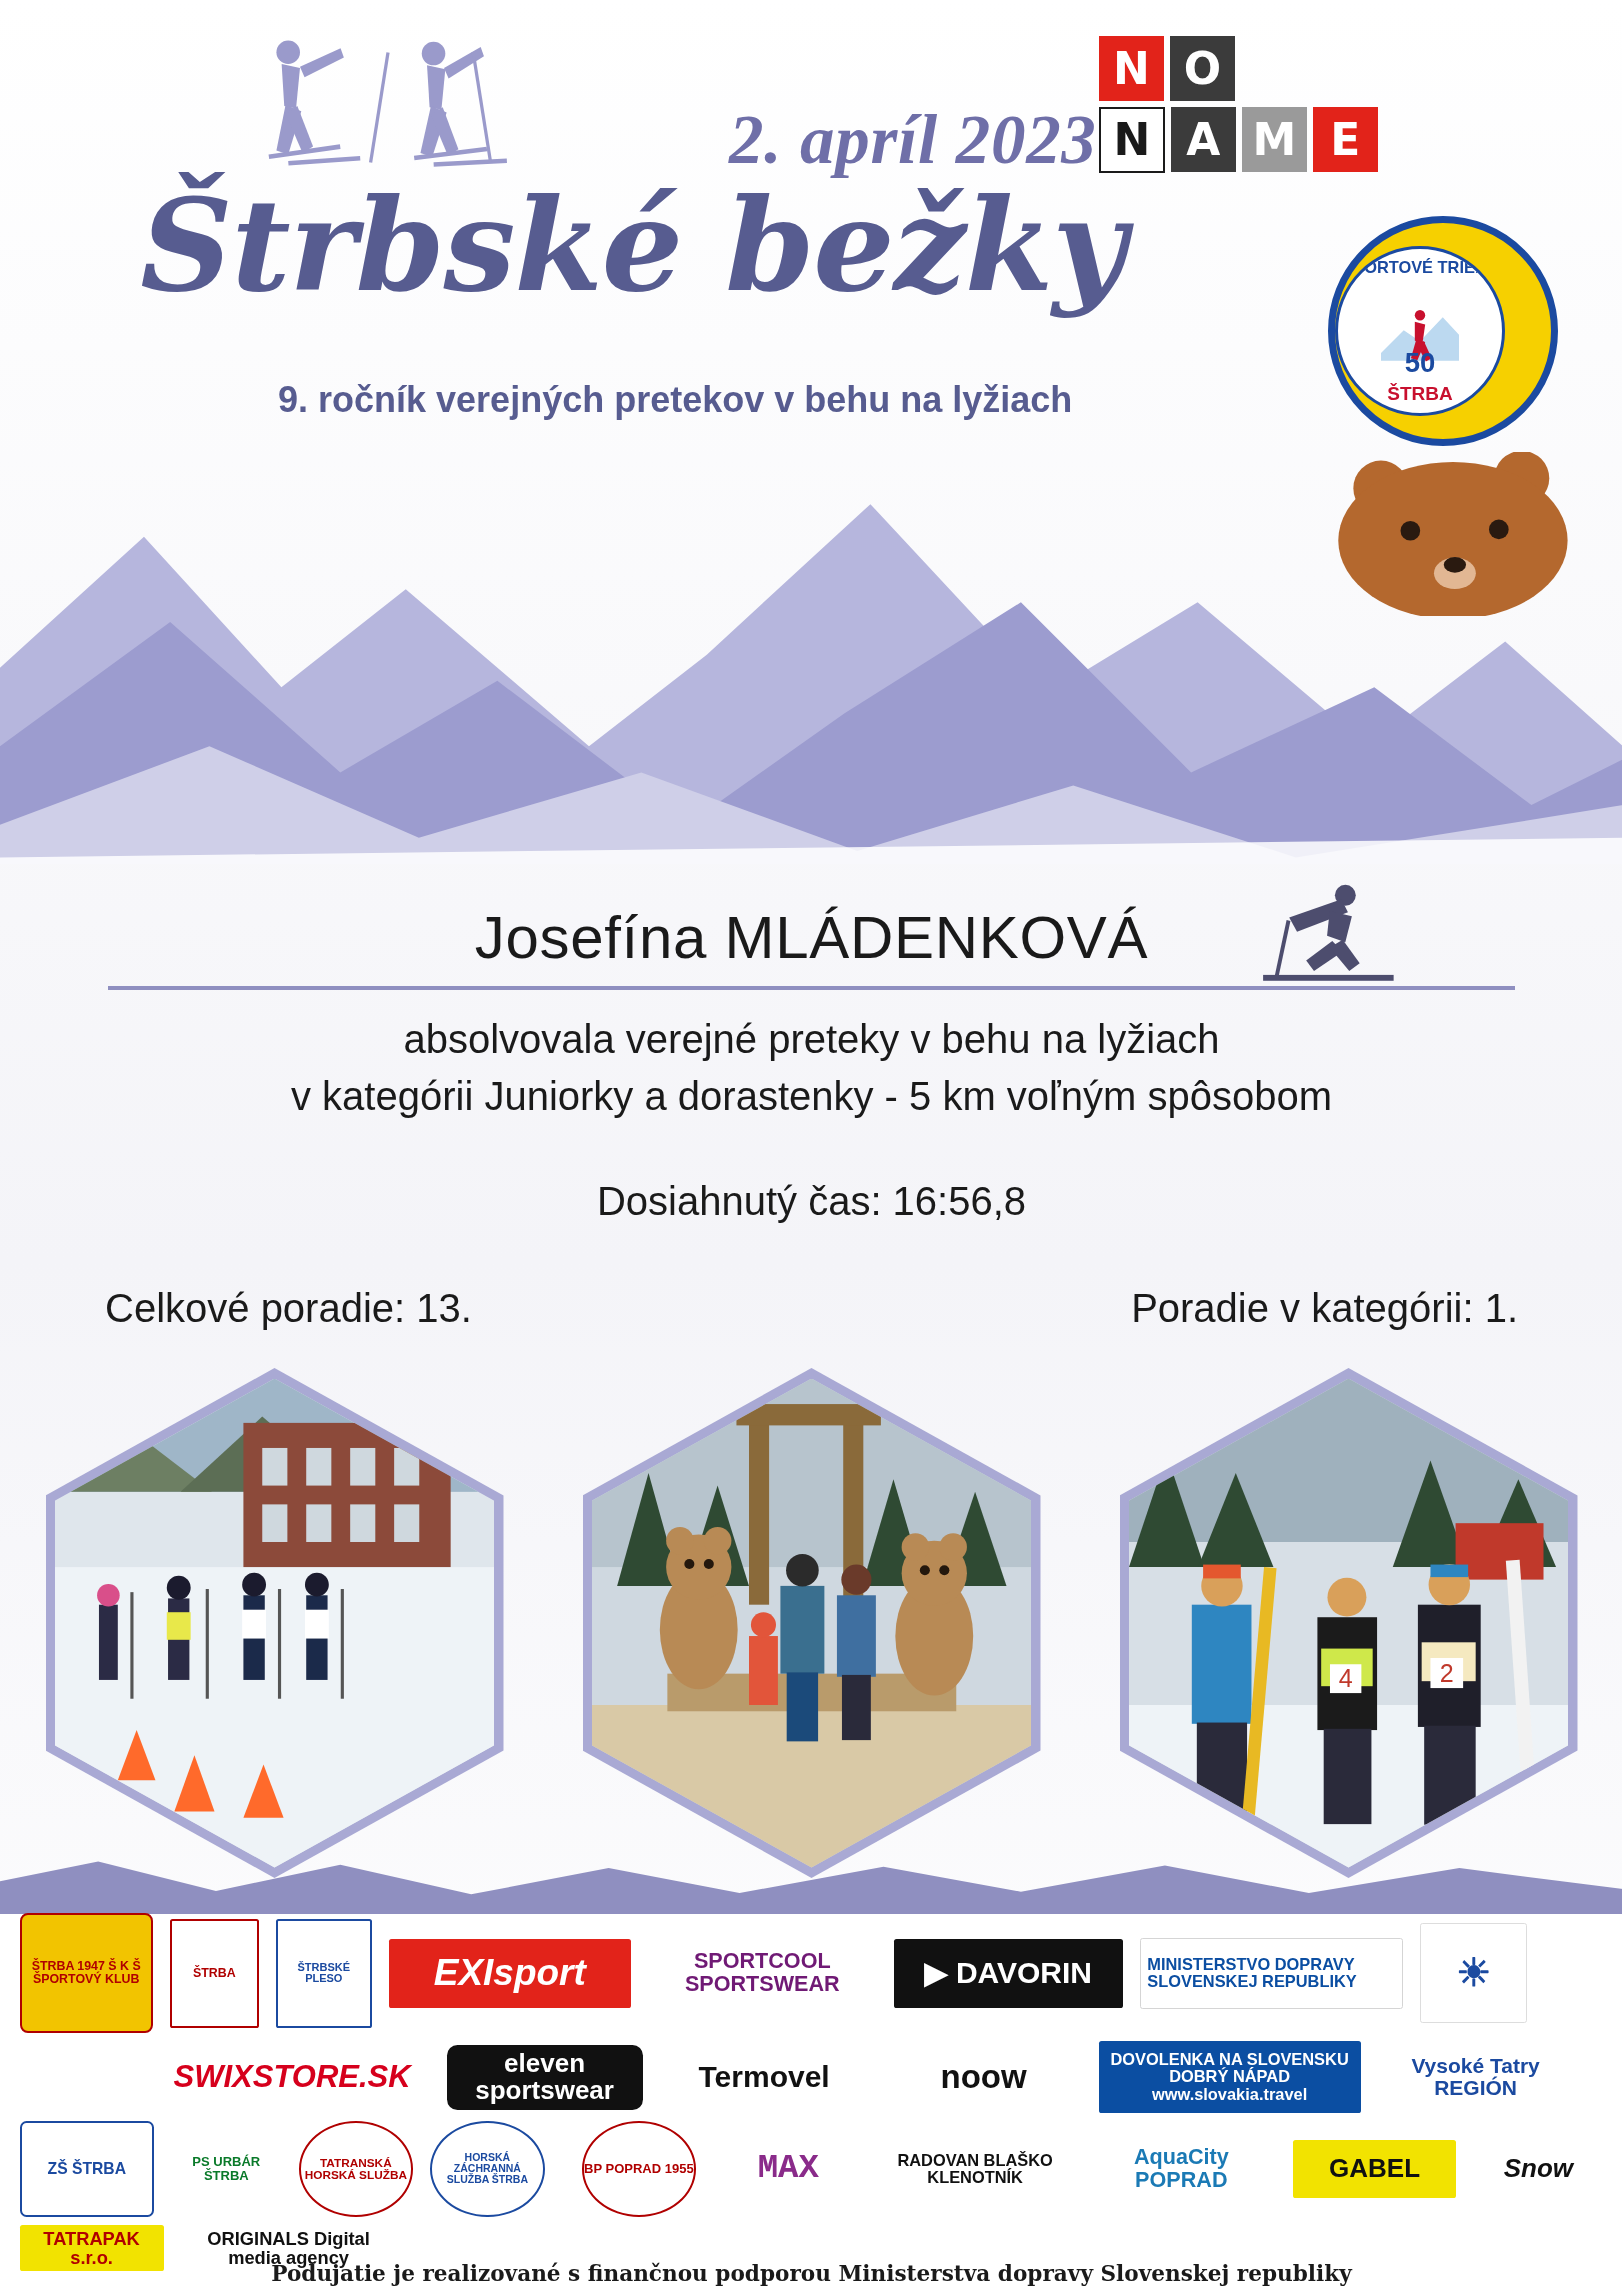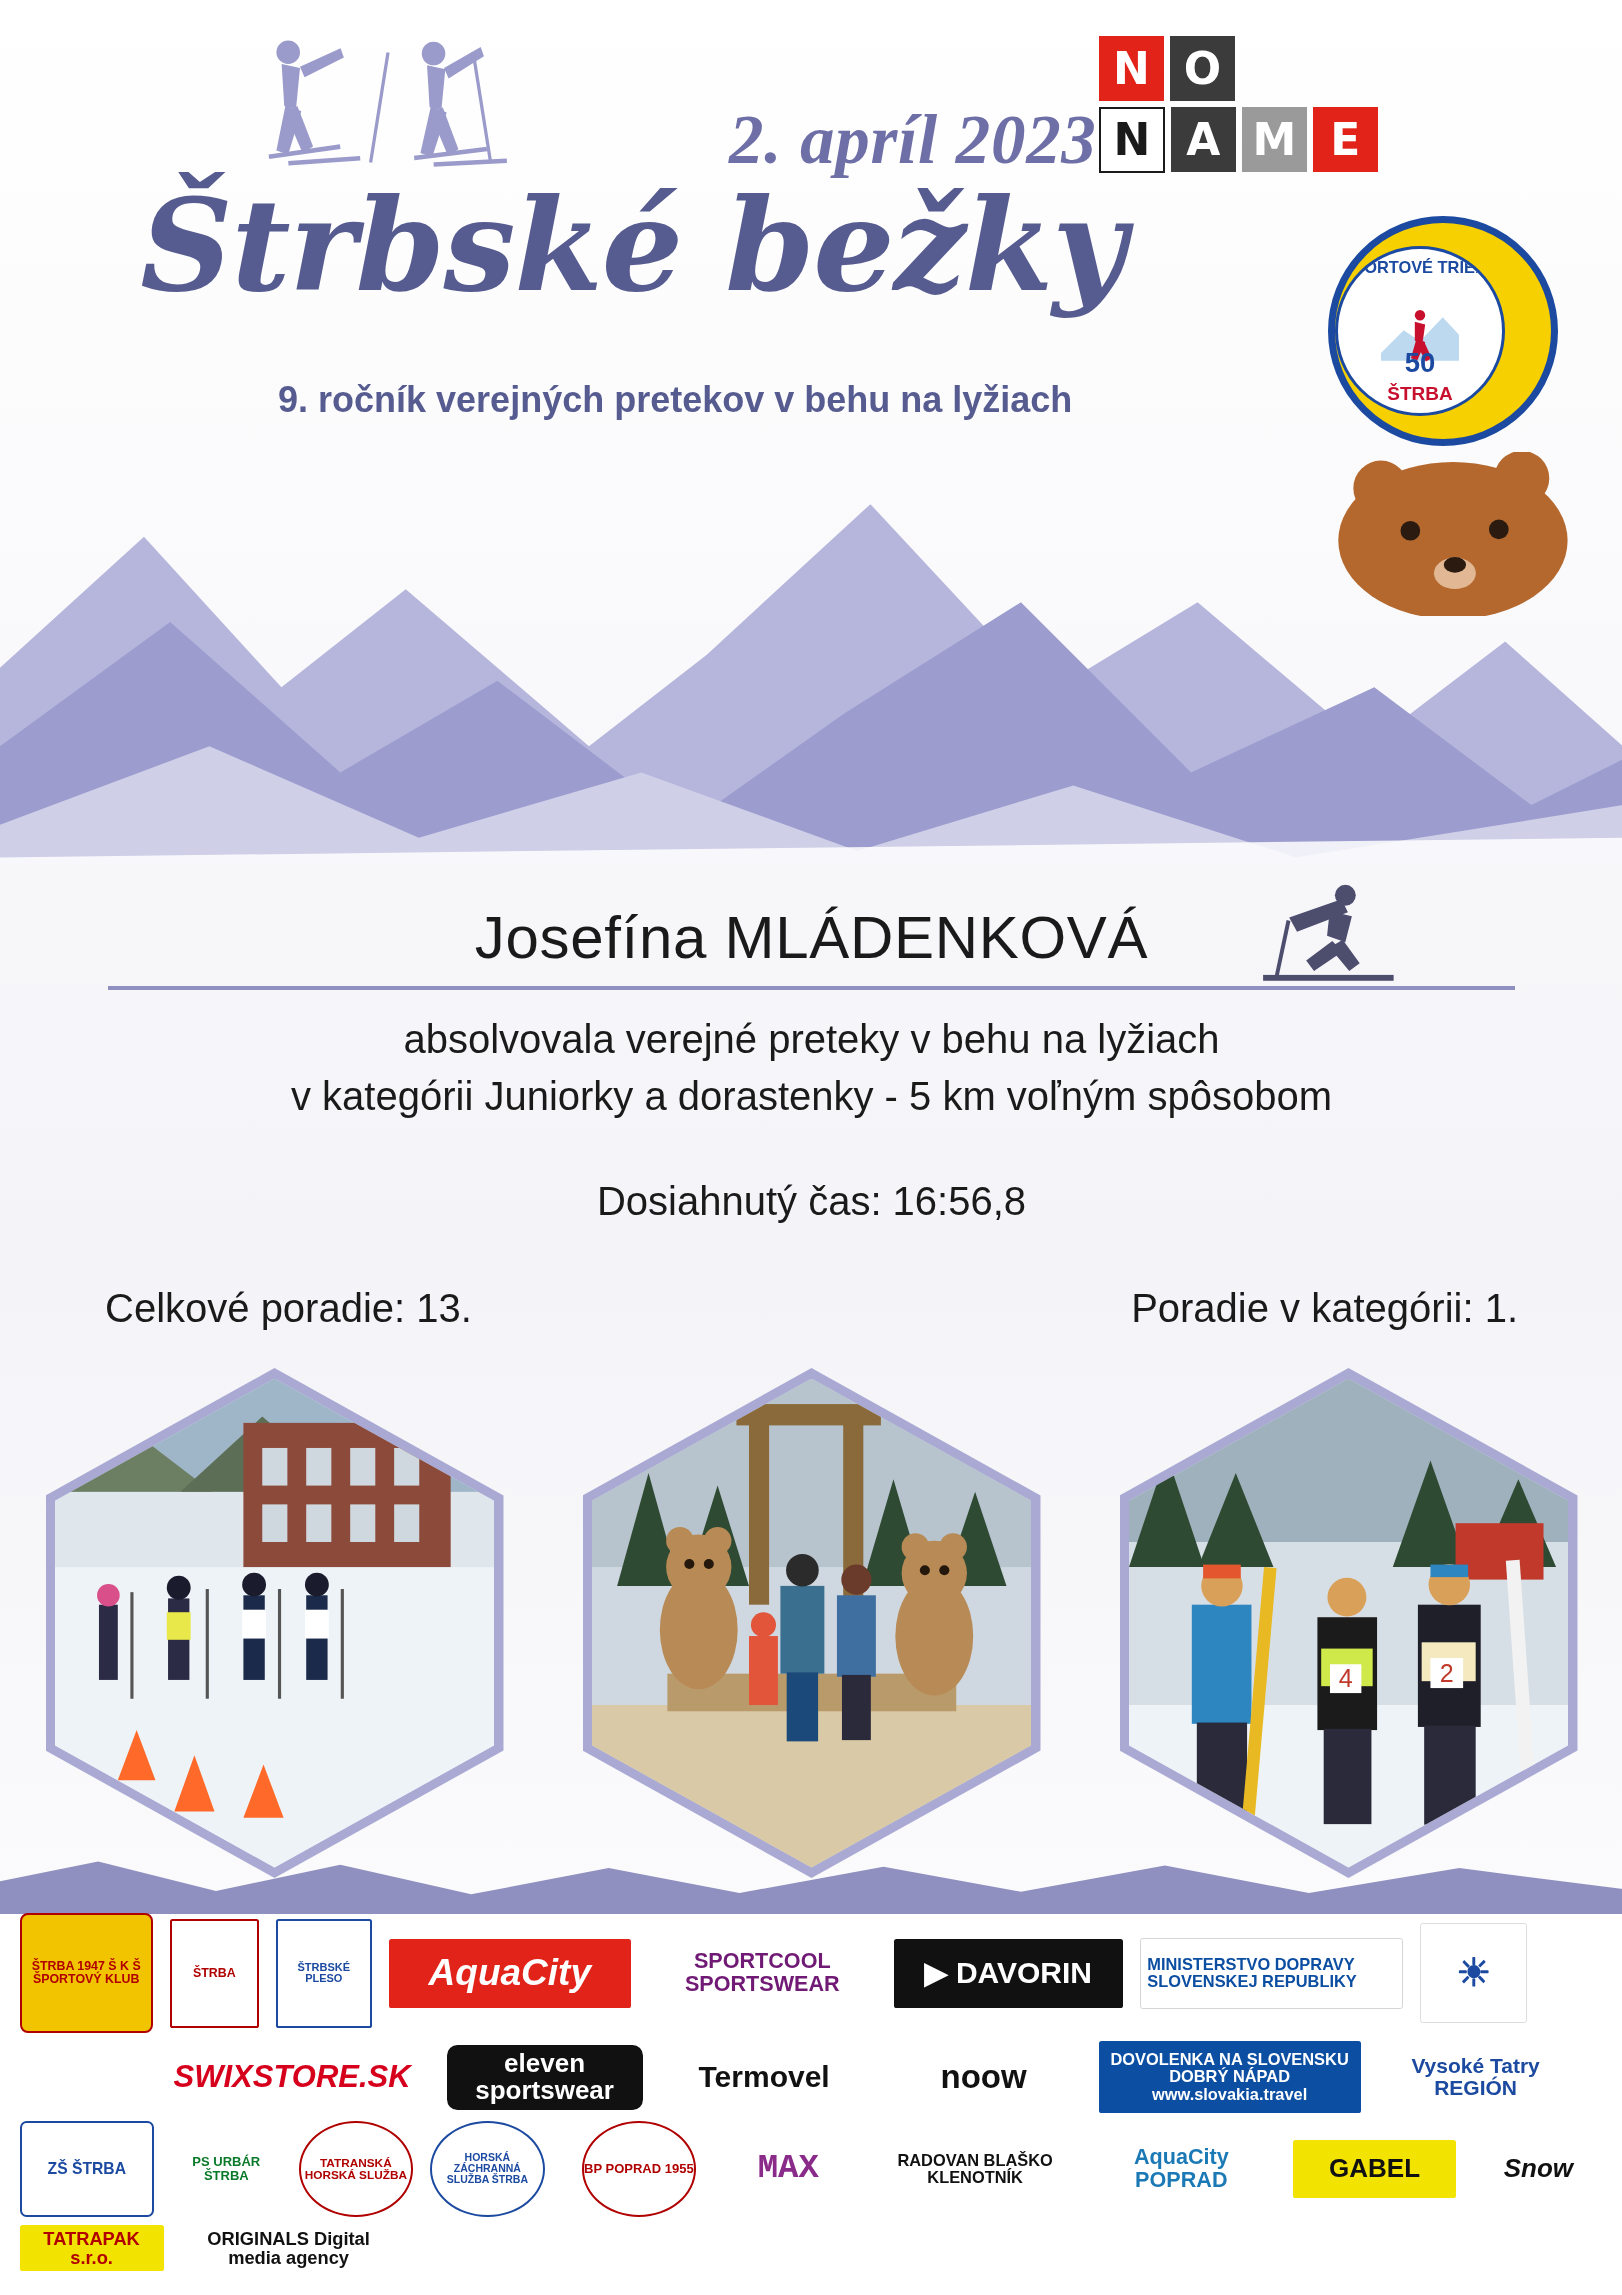--- a/index.html
+++ b/index.html
@@ -403,21 +403,21 @@
     <svg class="footer-wave" viewBox="0 0 2480 90" preserveAspectRatio="none">
       <path d="M0 90 L0 40 L150 10 L330 55 L520 15 L720 60 L930 20 L1130 58 L1350 18 L1560 56 L1780 16 L2000 58 L2230 20 L2480 52 L2480 90 Z" fill="#8f8fc0"></path>
     </svg>
 
     <div class="sponsor-grid">
 
       <div class="srow">
         <div class="logo-box" style="width:124px;height:111px;background:#f2c400;color:#b00000;font-size:12.4px;border:2px solid #b00000;border-radius:7.9px;padding:2.6px;">ŠTRBA 1947 Š K Š ŠPORTOVÝ KLUB</div>
         <div class="logo-box" style="width:85px;height:105px;background:#ffffff;color:#b00000;font-size:12.4px;border:2px solid #b00000;">ŠTRBA</div>
         <div class="logo-box" style="width:92px;height:105px;background:#ffffff;color:#1b4aa0;font-size:11px;border:2px solid #1b4aa0;">ŠTRBSKÉ PLESO</div>
-        <div class="logo-box" style="width:242px;height:69px;background:#e2231a;color:#ffffff;font-size:37px;font-style:italic;">AquaCity</div>
+        <div class="logo-box" style="width:242px;height:69px;background:#e2231a;color:#ffffff;font-size:37px;font-style:italic;">EXIsport</div>
         <div class="logo-box" style="width:229px;height:69px;background:#ffffff;color:#701a75;font-size:21.6px;">SPORTCOOL SPORTSWEAR</div>
         <div class="logo-box" style="width:229px;height:69px;background:#111111;color:#ffffff;font-size:30px;">▶ DAVORIN</div>
         <div class="logo-box" style="width:255px;height:69px;background:#ffffff;color:#0b4ea2;font-size:16.4px;border:1.3px solid #d5d5d5;text-align:left;padding-left:6.5px;justify-content:flex-start;">MINISTERSTVO DOPRAVY SLOVENSKEJ REPUBLIKY</div>
         <div class="logo-box" style="width:105px;height:98px;background:#ffffff;color:#1b4aa0;font-size:39px;border:1.3px solid #dddddd;">☀</div>
       </div>
 
       <div class="srow">
         <div style="width:118px"></div>
         <div class="logo-box" style="width:275px;height:65px;background:#ffffff;color:#d6001c;font-size:31px;font-style:italic;">SWIXSTORE.SK</div>
         <div class="logo-box" style="width:196px;height:65px;background:#111111;color:#ffffff;font-size:26px;border-radius:10.5px;">eleven sportswear</div>
@@ -440,16 +440,17 @@
         <div class="logo-box" style="width:131px;height:58px;background:#ffffff;color:#111111;font-size:26px;font-style:italic;">Snow</div>
       </div>
 
       <div class="srow">
         <div class="logo-box" style="width:144px;height:46px;background:#f2e300;color:#b00000;font-size:18.3px;">TATRAPAK s.r.o.</div>
         <div class="logo-box" style="width:216px;height:46px;background:#ffffff;color:#111111;font-size:18.3px;">ORIGINALS Digital media agency</div>
       </div>
 
     </div>
 
+    <div class="footer-note">Podujatie je realizované s finančnou podporou Ministerstva dopravy Slovenskej republiky</div>
   </div>
 
 </div>
 
 
 </body></html>

